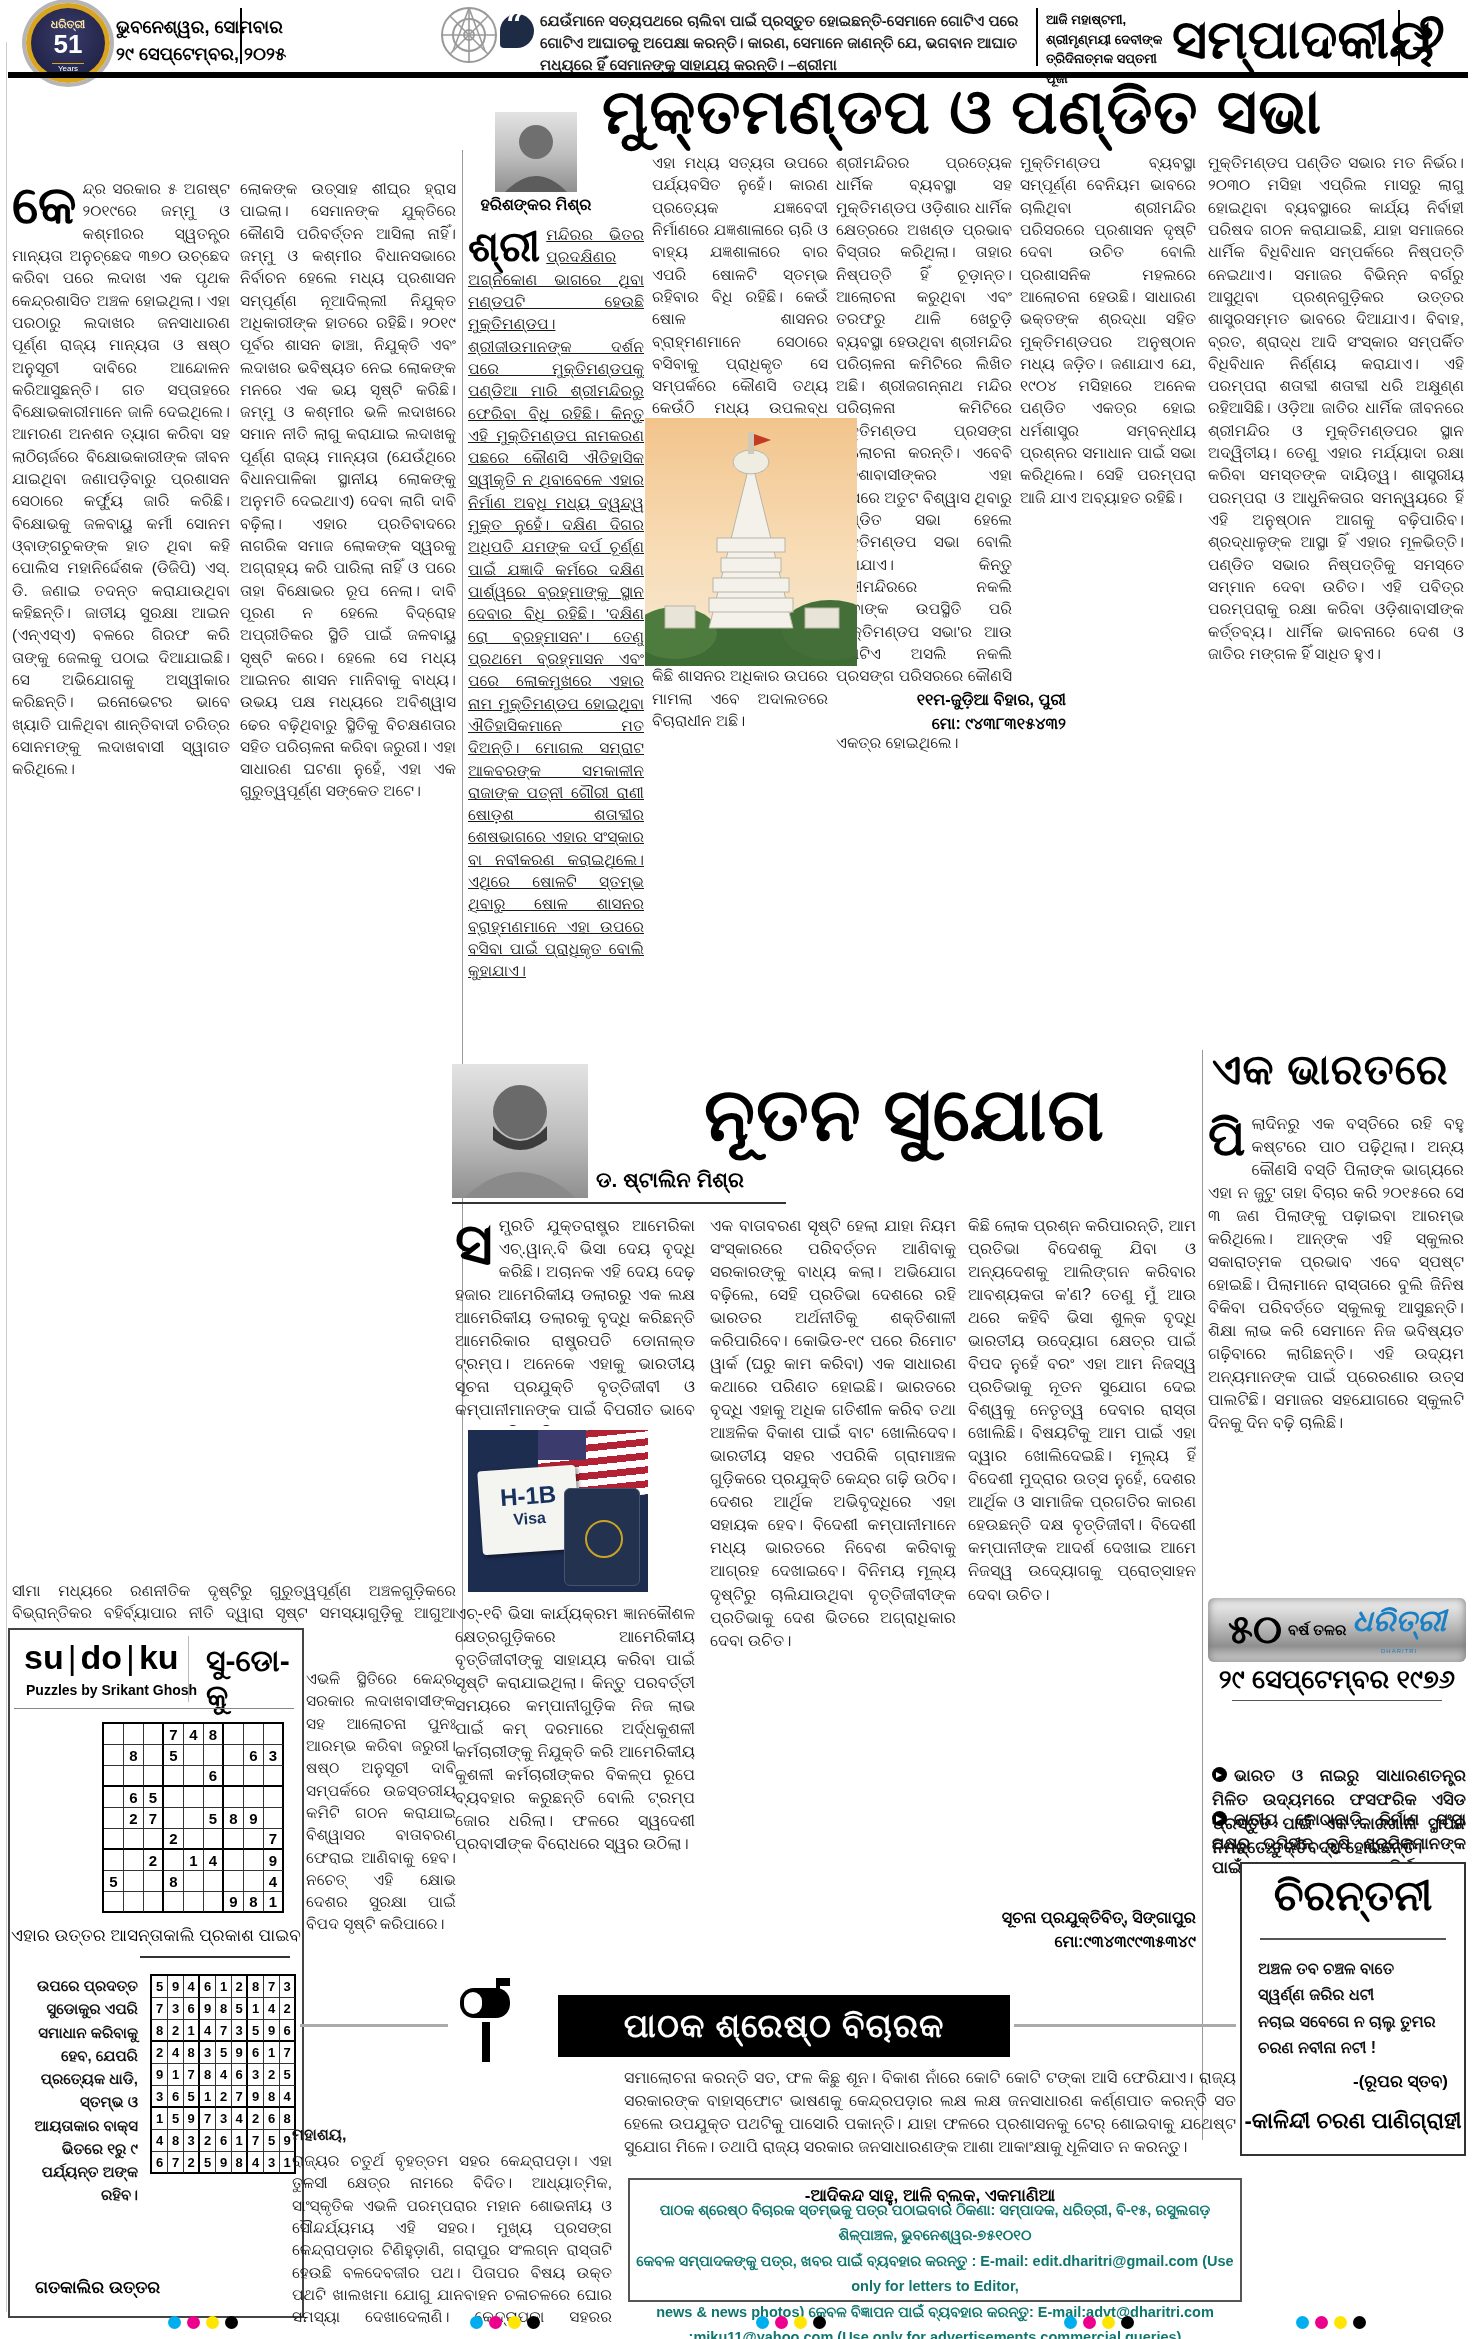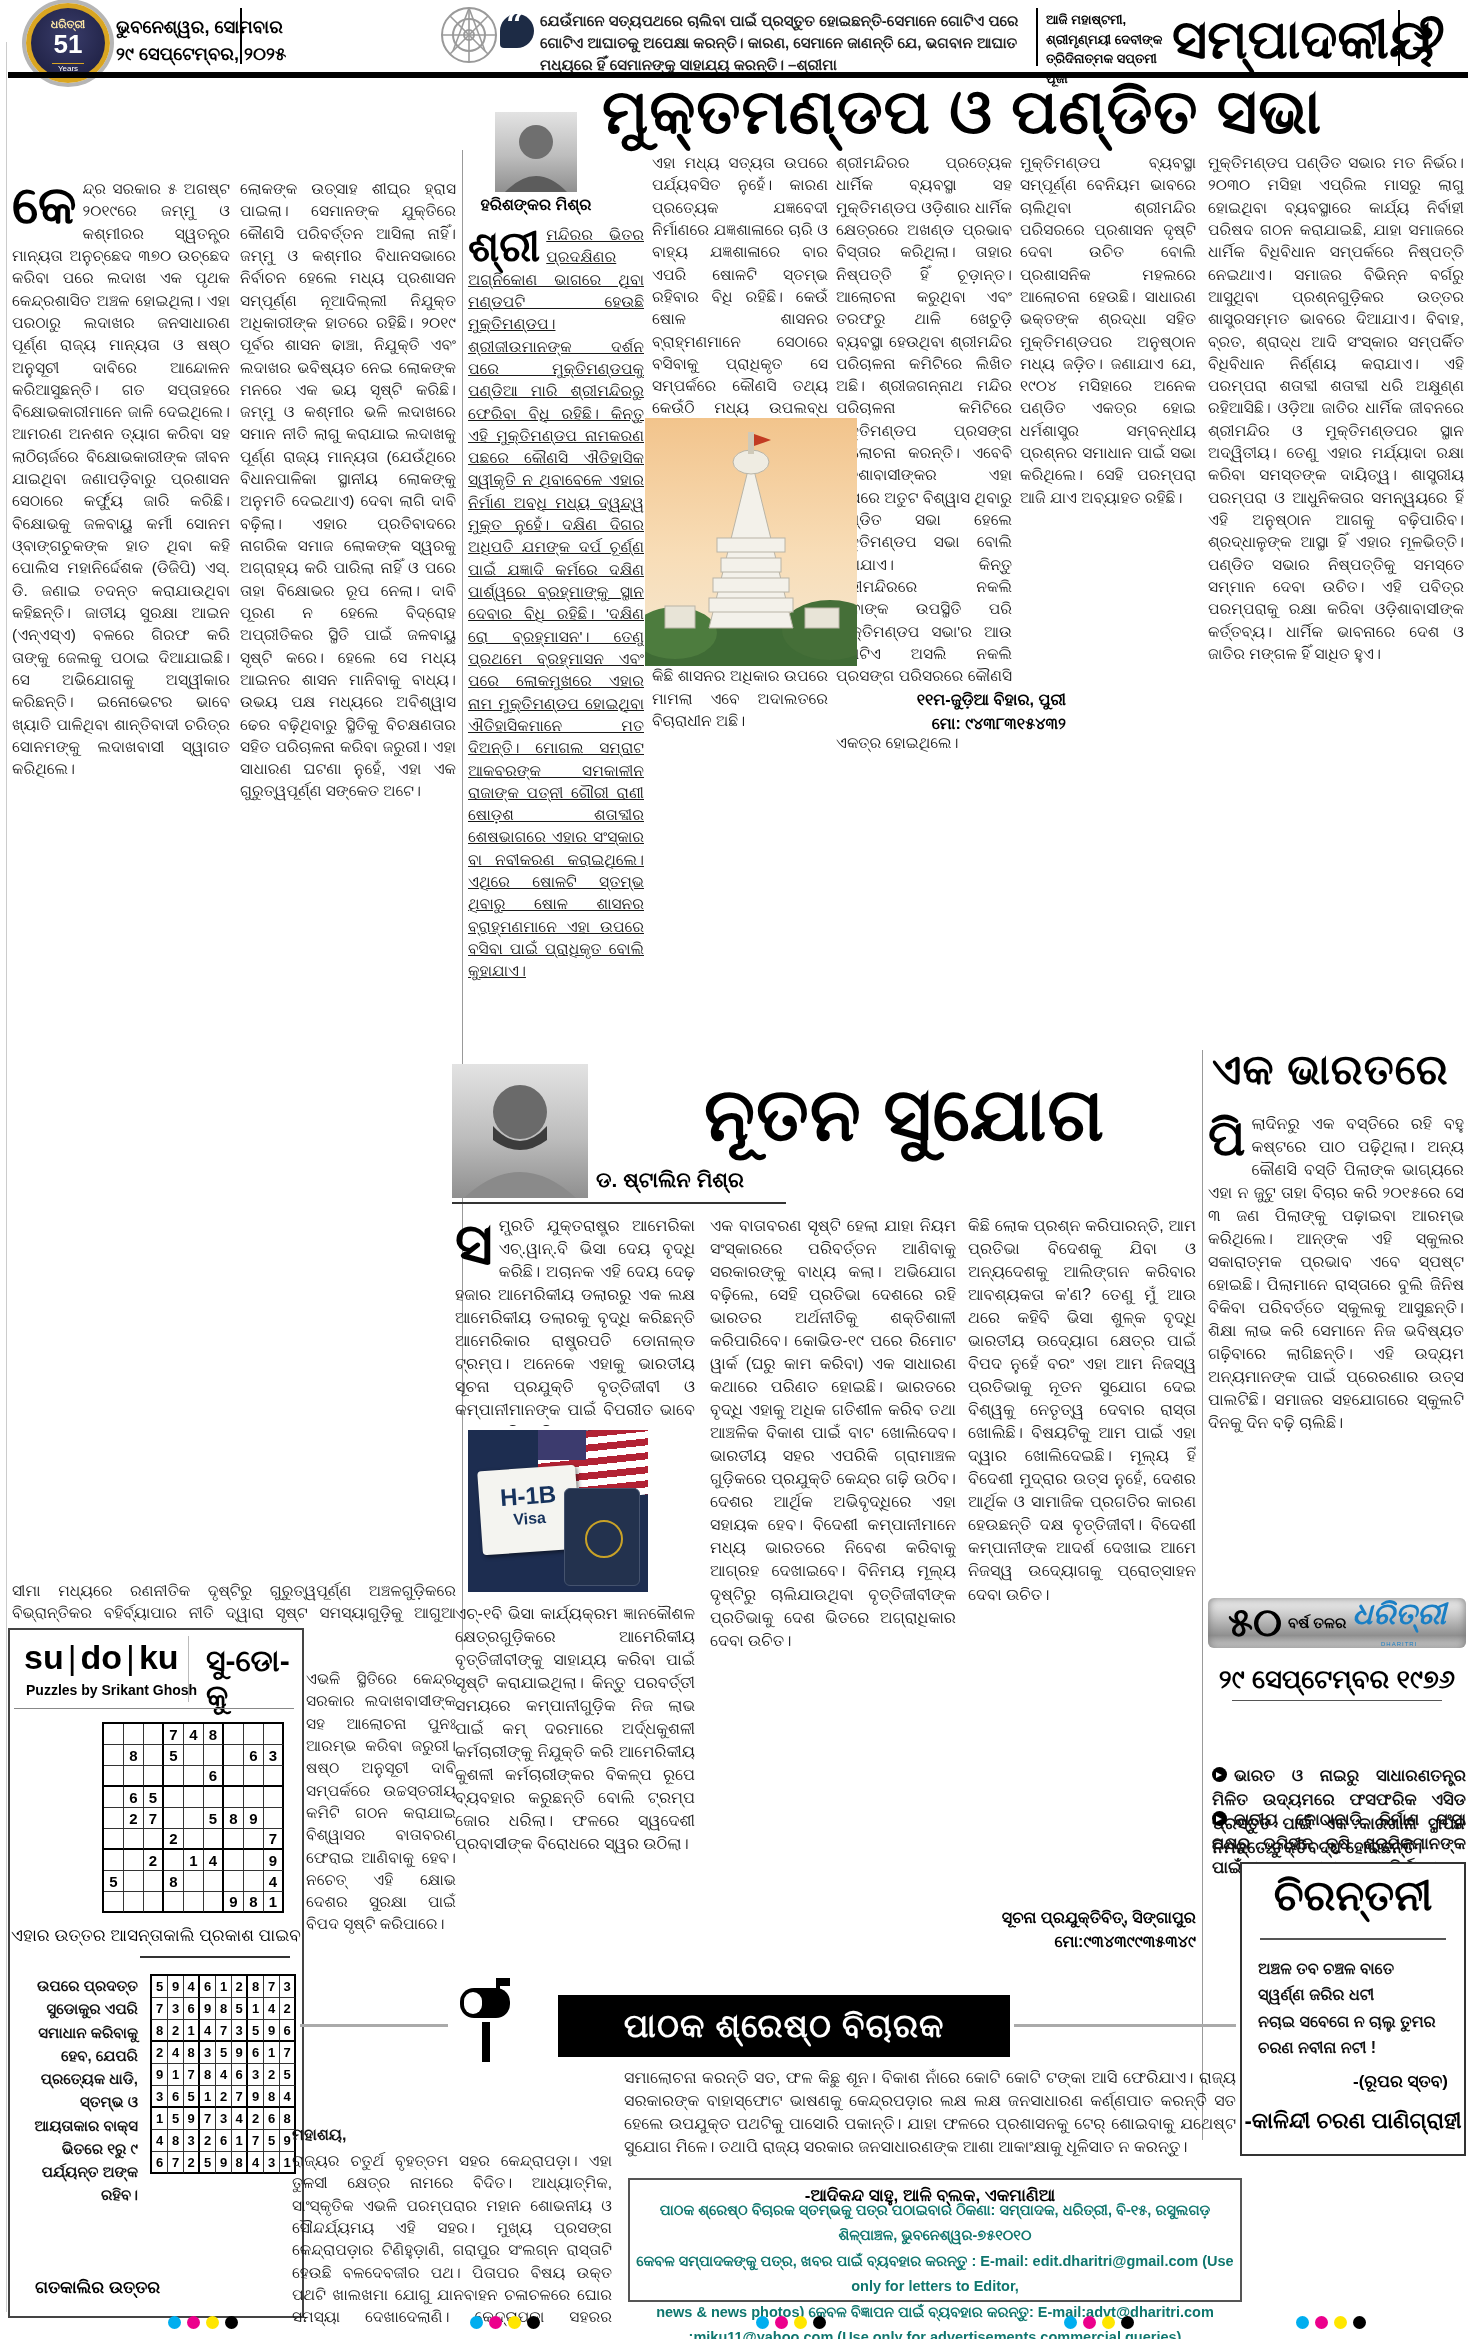--- a/index.html
+++ b/index.html
@@ -52,21 +52,21 @@
   .grid{display:grid;position:absolute;background:#fff;}
   .grid .cell{border-right:1px solid #333;border-bottom:1px solid #333;display:flex;align-items:center;justify-content:center;
               font-weight:bold;color:#000;}
   .grid{border-left:2px solid #000;border-top:2px solid #000;}
   .grid .cell.br{border-right:2px solid #000;}
   .grid .cell.bb{border-bottom:2px solid #000;}
   .sud-note{position:absolute;left:0;top:296px;width:100%;text-align:center;font-size:17px;font-weight:normal;color:#000;}
   .sud-instr{position:absolute;left:8px;top:344px;width:120px;text-align:right;font-size:15px;line-height:1.55;font-weight:bold;color:#111;}
   .sud-caption{position:absolute;left:0;top:648px;width:60%;text-align:center;font-size:17px;font-weight:bold;color:#000;}
   
-  .fifty-banner{position:absolute;left:1208px;top:1598px;width:258px;height:50px;border-radius:6px;
+  .fifty-banner{position:absolute;left:1208px;top:1598px;width:258px;height:64px;border-radius:6px;
       background:linear-gradient(180deg,#f4f4f4 0%,#c9c9c9 35%,#8f8f8f 75%,#d8d8d8 100%);
       box-shadow:inset 0 0 8px #777;display:flex;align-items:center;justify-content:center;gap:6px;}
   .fifty-banner .big{font-size:40px;font-weight:bold;color:#000;}
   .fifty-banner .mid{font-size:15px;font-weight:bold;color:#000;line-height:1.05;}
   .fifty-banner .brand{font-size:30px;font-weight:bold;color:#1b7fc4;font-style:italic;}
   .fifty-banner .sub{font-size:6px;color:#1b7fc4;letter-spacing:1px;}
   .fifty-date{position:absolute;left:1208px;top:1664px;width:258px;text-align:center;font-size:26px;font-weight:bold;color:#000;}
   .bullet-item{position:absolute;left:1212px;width:254px;font-size:16.5px;line-height:1.45;font-weight:bold;color:#111;text-align:justify;}
   .bullet-item .dot{float:left;width:15px;height:15px;border-radius:50%;background:#000;margin:3px 7px 0 0;position:relative;}
   .bullet-item .dot::after{content:"";position:absolute;left:4px;top:5px;border-left:6px solid #fff;border-top:3px solid transparent;border-bottom:3px solid transparent;}

